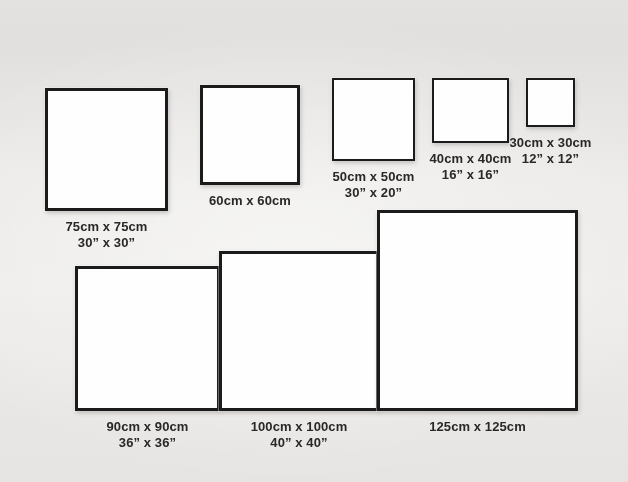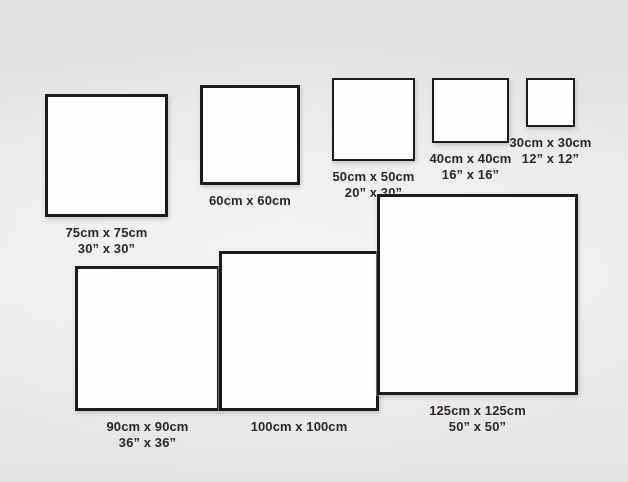--- a/index.html
+++ b/index.html
@@ -44,40 +44,40 @@
   }
   .size-label span {
     display: block;
   }
 </style>
 </head>
 <body>
 
 <div id="canvas">
 
-  <div class="frame-item" style="left:45px; top:94px; width:123px;">
+  <div class="frame-item" style="left:45px; top:88px; width:123px;">
     <div class="frame-square" style="height:123px;"></div>
     <div class="size-label">
       <span>75cm x 75cm</span>
       <span>30” x 30”</span>
     </div>
   </div>
 
   <div class="frame-item" style="left:200px; top:85px; width:100px;">
     <div class="frame-square" style="height:100px;"></div>
     <div class="size-label">
       <span>60cm x 60cm</span>
     </div>
   </div>
 
   <div class="frame-item" style="left:322px; top:78px; width:83px;padding-left:10px;">
     <div class="frame-square thin" style="height:83px;"></div>
     <div class="size-label">
       <span>50cm x 50cm</span>
-      <span>20” x 30”</span>
+      <span>30” x 20”</span>
     </div>
   </div>
 
   <div class="frame-item" style="left:432px; top:78px; width:77px;">
     <div class="frame-square thin" style="height:65px;"></div>
     <div class="size-label">
       <span>40cm x 40cm</span>
       <span>16” x 16”</span>
     </div>
   </div>
@@ -95,24 +95,24 @@
     <div class="size-label">
       <span>90cm x 90cm</span>
       <span>36” x 36”</span>
     </div>
   </div>
 
   <div class="frame-item" style="left:219px; top:251px; width:160px;">
     <div class="frame-square" style="height:160px;"></div>
     <div class="size-label">
       <span>100cm x 100cm</span>
+      <span>40” x 40”</span>
     </div>
   </div>
 
-  <div class="frame-item" style="left:377px; top:194px; width:201px;">
+  <div class="frame-item" style="left:377px; top:210px; width:201px;">
     <div class="frame-square" style="height:201px;"></div>
     <div class="size-label">
       <span>125cm x 125cm</span>
-      <span>50” x 50”</span>
     </div>
   </div>
 
 </div>
 
 </body></html>

